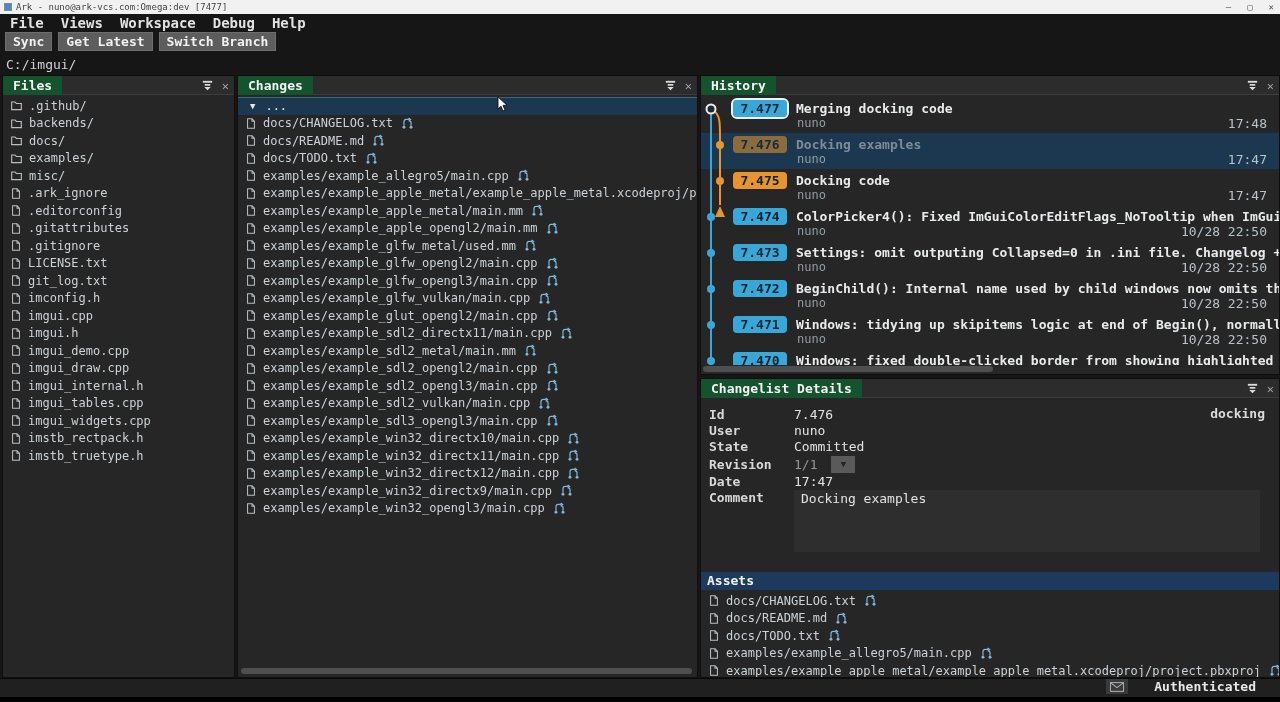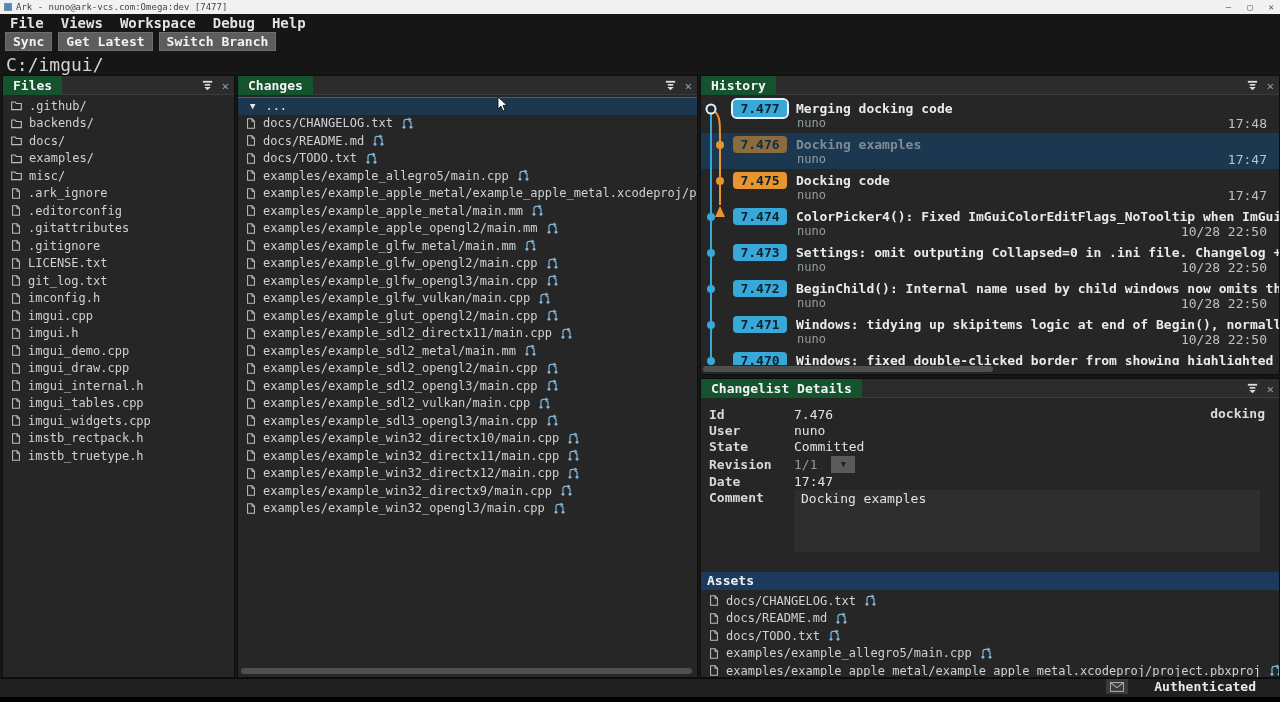--- a/index.html
+++ b/index.html
@@ -14,21 +14,21 @@
     color:#555; font-size:9px; }
 
   
   .app { position:absolute; top:14px; left:0; right:0; bottom:5px; background:#161616; }
   .menubar { position:absolute; top:0; left:0; right:0; height:18px; display:flex; gap:17px;
     padding-left:10px; align-items:center; color:#e3e3e3; font-size:14px; font-weight:bold; }
   .toolbar { position:absolute; top:18px; left:0; right:0; height:22px; display:flex; gap:6px;
     padding-left:5px; align-items:flex-start; }
   .tb-btn { background:#5d5d5d; color:#f2f2f2; font-size:13px; font-weight:bold; border:1px solid #6e6e6e;
     padding:0 7px; height:19px; line-height:17px; }
-  .pathbar { position:absolute; top:40px; left:0; right:0; height:21px; color:#d2d2d2; font-size:18px;
+  .pathbar { position:absolute; top:40px; left:0; right:0; height:21px; color:#d2d2d2; font-size:13px;
     padding-left:6px; display:flex; align-items:center; }
 
   
   .panel { position:absolute; background:#262626; border:1px solid #0e0e0e; overflow:hidden; }
   .p-head { position:relative; height:19px; background:#2c2c2c; border-bottom:1px solid #3c3c3c; display:flex; }
   .p-tab { background:#14532d; color:#f4f4f4; font-size:13px; font-weight:bold; padding:0 10px;
     height:19px; line-height:19px; }
   .p-icons { position:absolute; right:5px; top:0; height:19px; display:flex; gap:8px; align-items:center; }
   .x-icon { color:#9aa0a3; font-size:12px; line-height:12px; }
   .filter-svg { fill:#dcdcdc; }
@@ -453,21 +453,21 @@
                 <path d="M10.8 9.4 V6.2 Q10.8 4.4 9 4.4"></path>
                 <path d="M8.2 1 L10.4 2.8 L8.2 4.6"></path>
               </svg>
             </div>
 
             <div class="f-row file-row">
               <svg class="i-file icon-stroke" viewBox="0 0 14 14" width="12" height="13">
                 <path d="M3 1.5 H8.2 L11 4.3 V12.5 H3 Z"></path>
                 <path d="M8.2 1.5 V4.3 H11"></path>
               </svg>
-              <span>examples/example_glfw_metal/main.mm</span>
+              <span>examples/example_glfw_metal/used.mm</span>
               <svg class="chg" viewBox="0 0 14 14" width="13" height="13">
                 <circle cx="3.2" cy="11" r="1.6"></circle>
                 <circle cx="10.8" cy="11" r="1.6"></circle>
                 <path d="M3.2 9.4 V5 Q3.2 2.6 5.6 2.6 H9.4"></path>
                 <path d="M10.8 9.4 V6.2 Q10.8 4.4 9 4.4"></path>
                 <path d="M8.2 1 L10.4 2.8 L8.2 4.6"></path>
               </svg>
             </div>
 
             <div class="f-row file-row">

